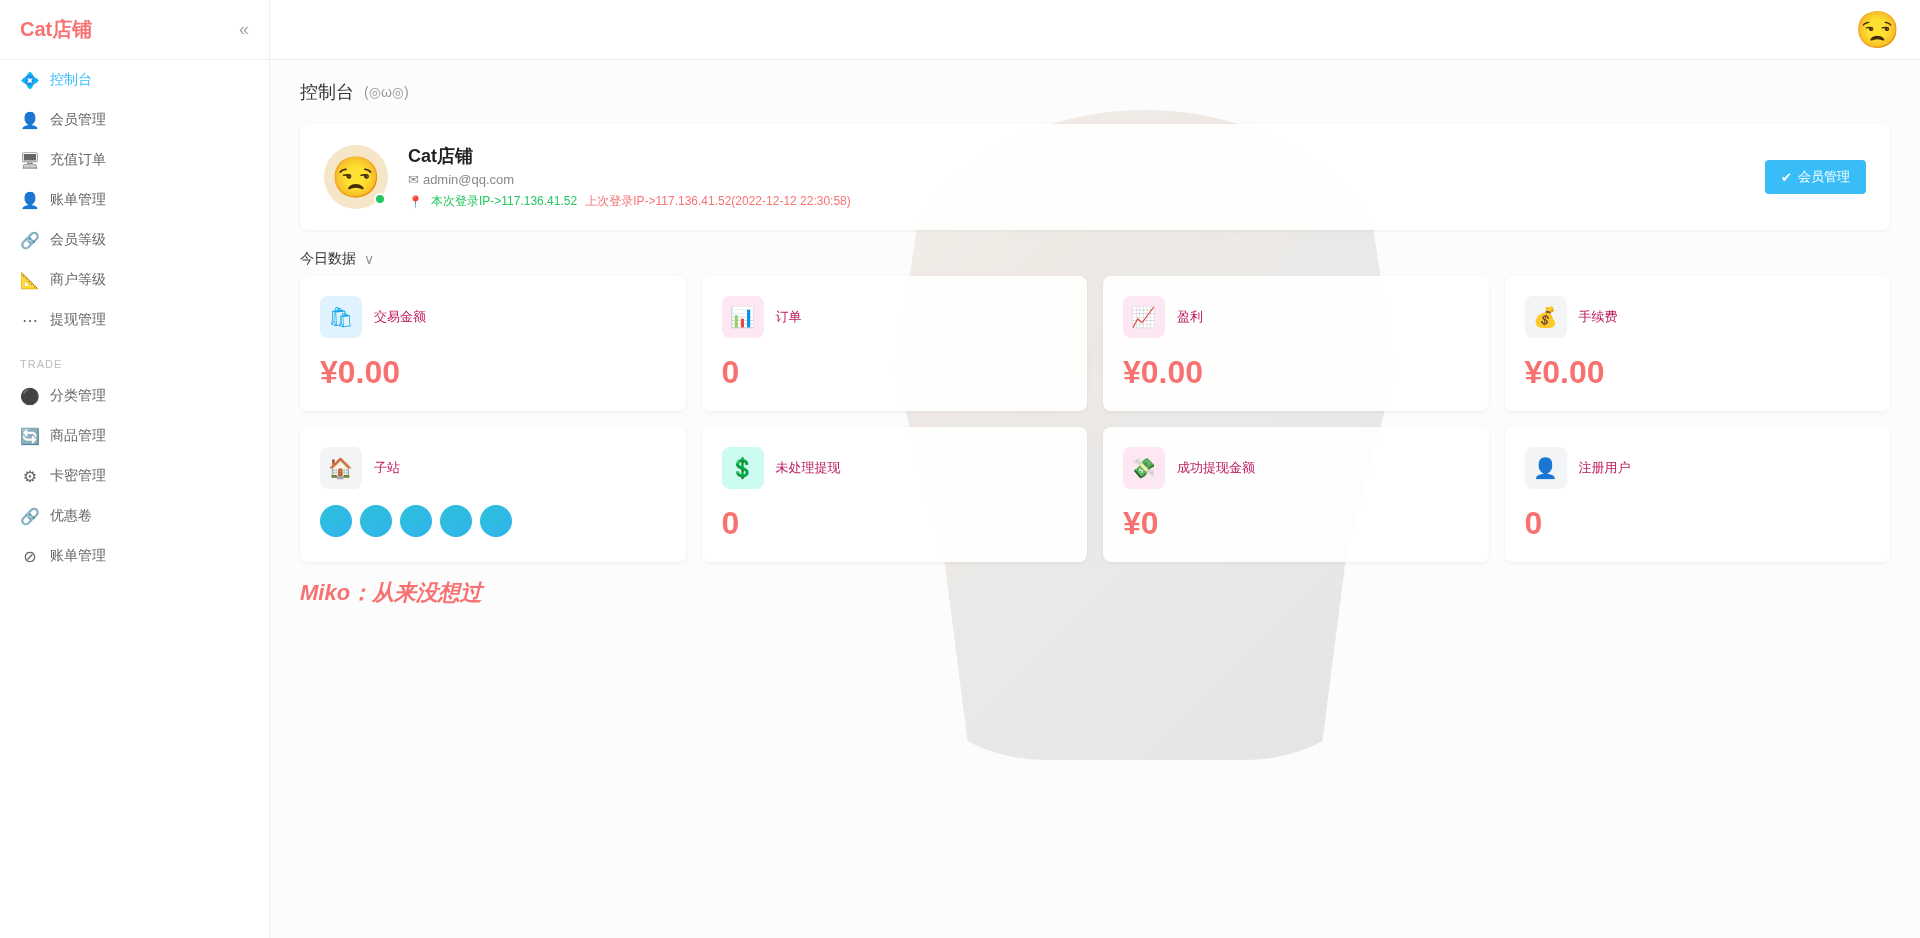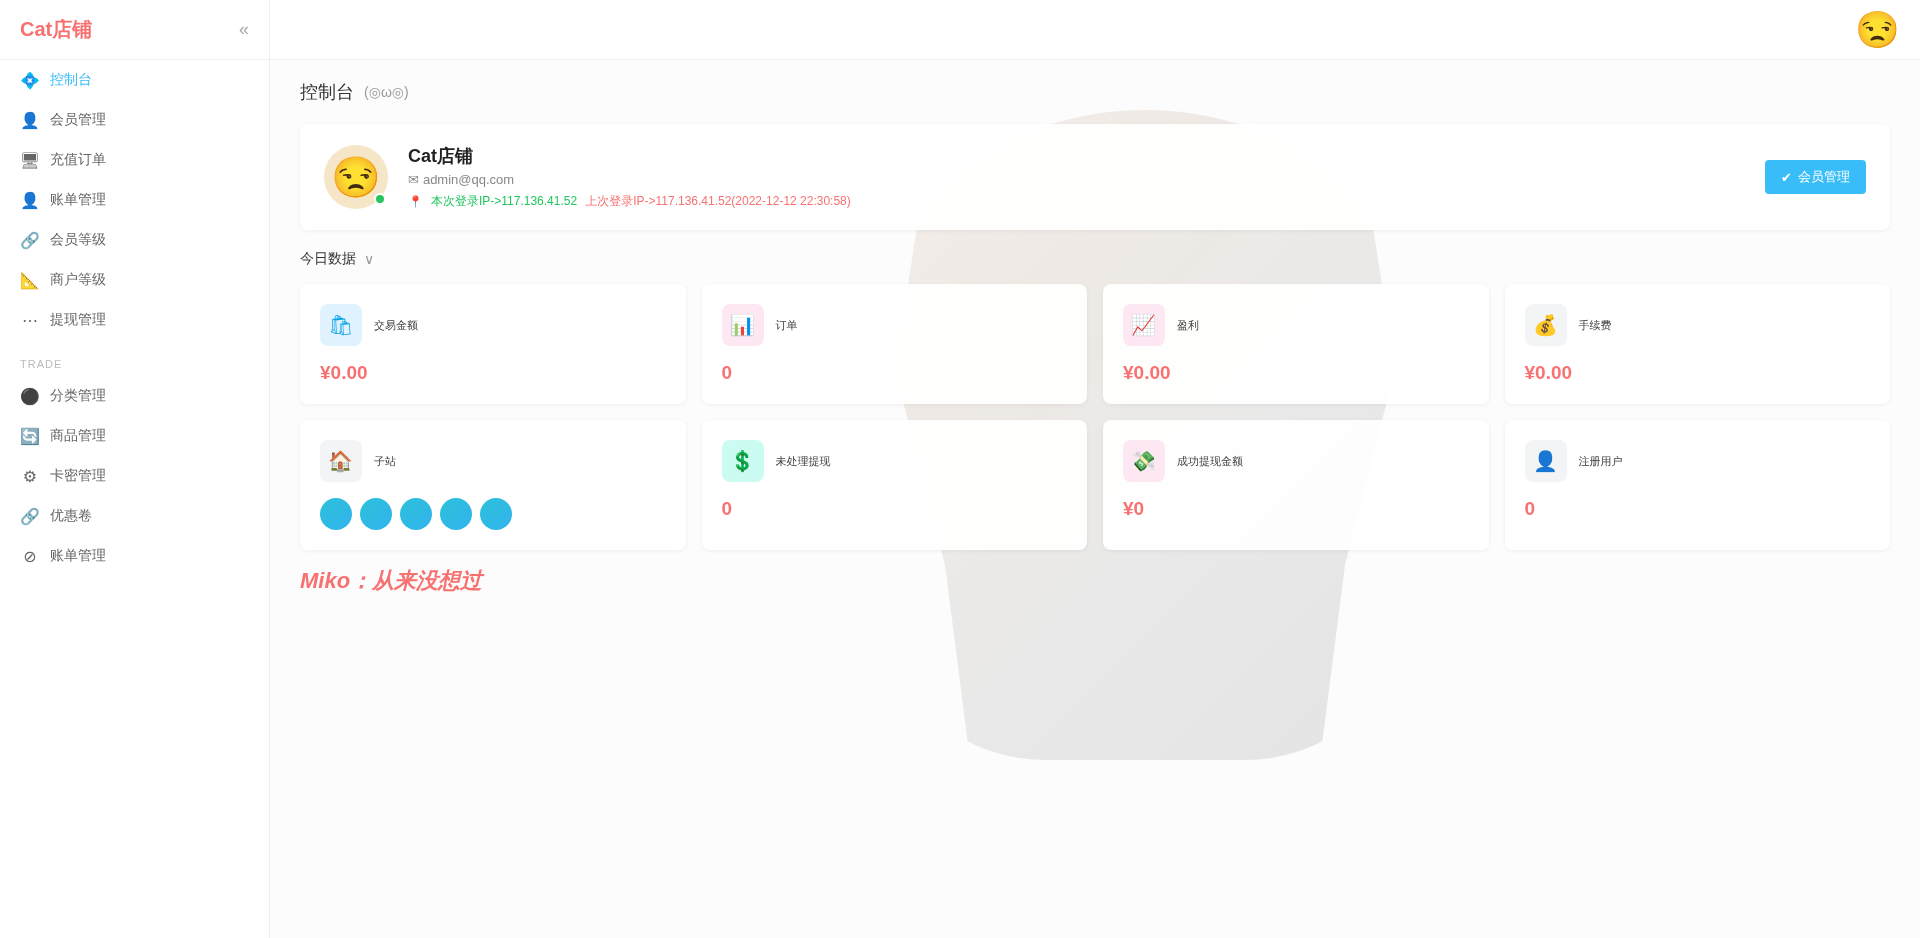--- a/index.html
+++ b/index.html
@@ -219,21 +219,21 @@
 
     
     .data-section {
       position: relative;
       z-index: 1;
     }
     .data-header {
       display: flex;
       align-items: center;
       gap: 8px;
-      margin-bottom: 16px;
+      margin-bottom: 8px;
       cursor: pointer;
       color: #333;
       font-size: 14px;
     }
     .data-header .chevron { color: #999; }
 
     
     .stats-grid {
       display: grid;
       grid-template-columns: repeat(4, 1fr);
@@ -260,25 +260,25 @@
       align-items: center;
       justify-content: center;
       font-size: 20px;
       flex-shrink: 0;
     }
     .stat-icon.blue { background: #e0f2fe; color: #0ea5e9; }
     .stat-icon.pink { background: #fce7f3; color: #ec4899; }
     .stat-icon.gray { background: #f3f4f6; color: #9ca3af; }
     .stat-icon.teal { background: #ccfbf1; color: #14b8a6; }
     .stat-label {
-      color: #404040;
-      font-size: 11px;
+      color: #be185d;
+      font-size: 13px;
     }
     .stat-value {
-      font-size: 19px;
+      font-size: 32px;
       font-weight: bold;
       color: #f87171;
     }
 
     
     .substation-circles {
       display: flex;
       gap: 8px;
     }
     .circle-dot {

